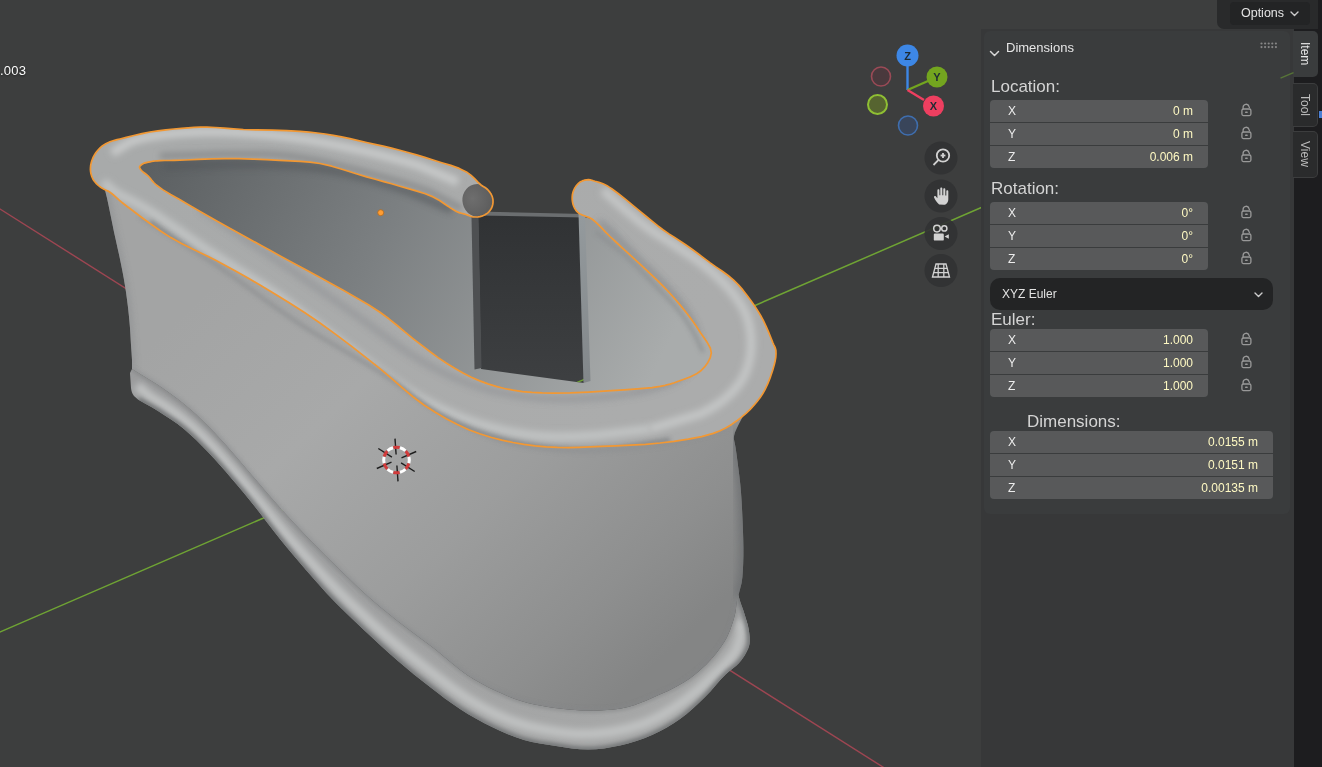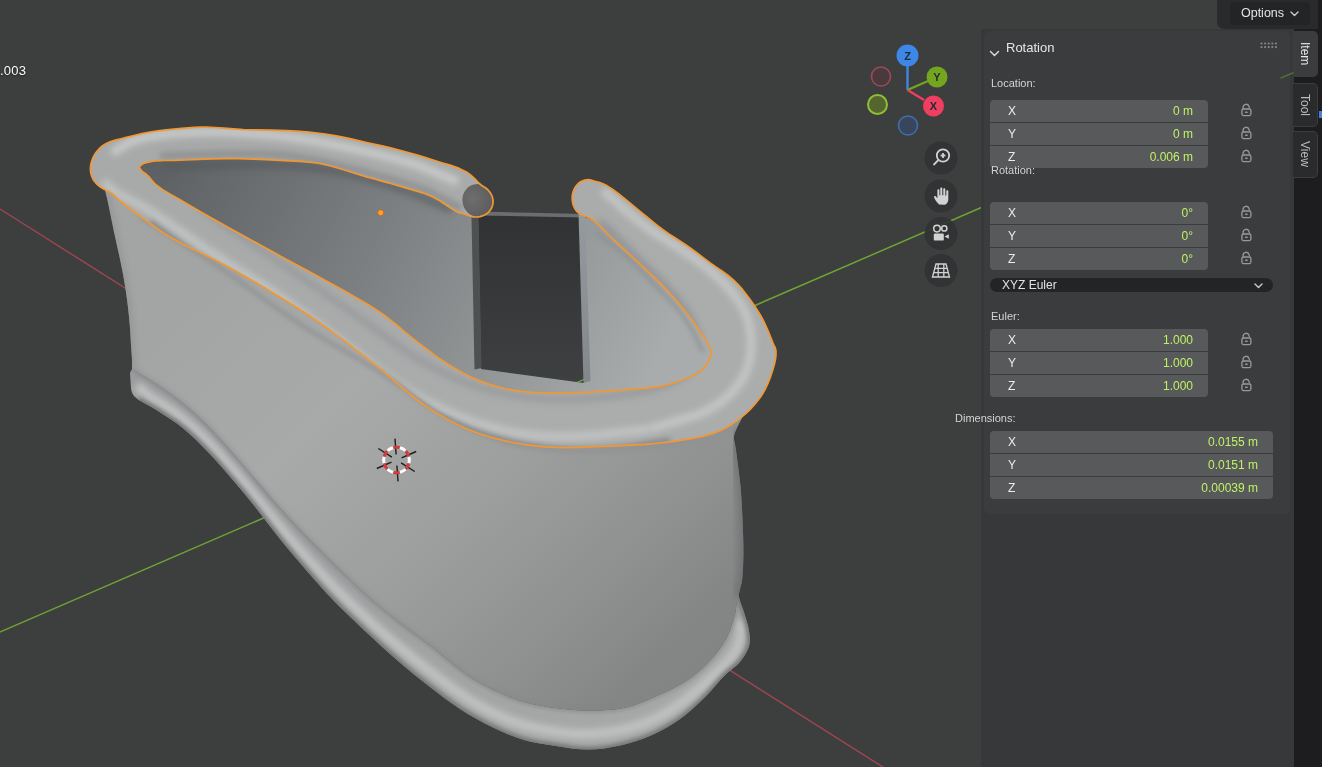--- a/index.html
+++ b/index.html
@@ -19,26 +19,26 @@
 #tabstrip-notch { left:1318px; top:0; width:4px; height:28.5px; background:#1d1d1f; }
 #blue-sliver { left:1319px; top:111px; width:3px; height:7px; background:#4a7fd4; }
 .tab { position:absolute; left:1293px; width:24.5px; border-radius:0 5px 5px 0;
   display:flex; align-items:center; justify-content:center;
   writing-mode:vertical-rl; font-size:12px; }
 .tab.active { background:#3a3c3d; color:#e9e9e9; }
 .tab.inactive { background:#2a2b2c; color:#bdbdbd; border:1px solid #3c3d3e; border-left:none; }
 #panel { left:983.5px; top:31px; width:306px; height:483px; background:#3a3c3d; border-radius:6px; }
 #panel-title { left:1006px; top:40px; color:#e6e6e6; font-size:13px; }
 #panel-chevron { left:989px; top:43px; }
-.seclabel { position:absolute; color:#d4d4d4; font-size:11px; }
+.seclabel { position:absolute; color:#d4d4d4; font-size:17px; }
 .numrow { position:absolute; background:#58595a; display:flex; align-items:center;
   justify-content:space-between; padding:0 15px 0 18px; }
 .numrow .axislab { color:#ececec; font-size:12px; }
-.numrow .axisval { color:#bef264; font-size:12px; }
-#euler-dd { left:990px; top:278px; width:283px; height:14px; background:#232425; border-radius:10px;
+.numrow .axisval { color:#fef9c3; font-size:12px; }
+#euler-dd { left:990px; top:278px; width:283px; height:32px; background:#232425; border-radius:10px;
   color:#e2e2e2; font-size:12px; display:flex; align-items:center; padding:0 10px 0 12px; }
 #euler-dd .chev { margin-left:auto; display:flex; align-items:center; margin-top:1px; }
 </style>
 </head>
 <body>
 
 <div id="stage">
 <svg width="1322" height="767" viewBox="0 0 1322 767" style="position:absolute;left:0;top:0">
 <defs>
 <linearGradient id="gOpen" x1="140" y1="150" x2="640" y2="400" gradientUnits="userSpaceOnUse">
@@ -259,21 +259,21 @@
 <div class="abs" id="blue-sliver"></div>
 
 <div class="tab active" style="top:31px;height:45.5px">Item</div>
 <div class="tab inactive" style="top:83px;height:44px">Tool</div>
 <div class="tab inactive" style="top:130.5px;height:47px">View</div>
 
 <div class="abs" id="panel"></div>
 <div class="abs" id="panel-chevron"><svg width="11" height="7" viewBox="0 0 11 7">
         <path d="M1.5 1.5 L5.5 5.5 L9.5 1.5" fill="none" stroke="#d8d8d8" stroke-width="1.5" stroke-linecap="round" stroke-linejoin="round"></path>
       </svg></div>
-<div class="abs" id="panel-title">Rotation</div>
+<div class="abs" id="panel-title">Dimensions</div>
 <svg class="abs" style="left:0;top:0;pointer-events:none" width="1322" height="60">
       <circle cx="1261.5" cy="43.5" r="1.1" fill="#878787"></circle>
 <circle cx="1265.1" cy="43.5" r="1.1" fill="#878787"></circle>
 <circle cx="1268.7" cy="43.5" r="1.1" fill="#878787"></circle>
 <circle cx="1272.3" cy="43.5" r="1.1" fill="#878787"></circle>
 <circle cx="1275.9" cy="43.5" r="1.1" fill="#878787"></circle>
 <circle cx="1261.5" cy="47.1" r="1.1" fill="#878787"></circle>
 <circle cx="1265.1" cy="47.1" r="1.1" fill="#878787"></circle>
 <circle cx="1268.7" cy="47.1" r="1.1" fill="#878787"></circle>
 <circle cx="1272.3" cy="47.1" r="1.1" fill="#878787"></circle>
@@ -286,21 +286,21 @@
 <span class="axisval">0 m</span>
 </div>
 <div class="numrow" style="left:990px;top:123px;width:218px;height:22px;border-radius:0px 0px 0px 0px">
 <span class="axislab">Y</span>
 <span class="axisval">0 m</span>
 </div>
 <div class="numrow" style="left:990px;top:146px;width:218px;height:22px;border-radius:0px 0px 4px 4px">
 <span class="axislab">Z</span>
 <span class="axisval">0.006 m</span>
 </div>
-<div class="seclabel" style="left:991px;top:164px">Rotation:</div>
+<div class="seclabel" style="left:991px;top:179px">Rotation:</div>
 <div class="numrow" style="left:990px;top:202px;width:218px;height:22px;border-radius:4px 4px 0px 0px">
 <span class="axislab">X</span>
 <span class="axisval">0°</span>
 </div>
 <div class="numrow" style="left:990px;top:225px;width:218px;height:22px;border-radius:0px 0px 0px 0px">
 <span class="axislab">Y</span>
 <span class="axisval">0°</span>
 </div>
 <div class="numrow" style="left:990px;top:248px;width:218px;height:22px;border-radius:0px 0px 4px 4px">
 <span class="axislab">Z</span>
@@ -320,32 +320,32 @@
 <span class="axisval">1.000</span>
 </div>
 <div class="numrow" style="left:990px;top:352px;width:218px;height:22px;border-radius:0px 0px 0px 0px">
 <span class="axislab">Y</span>
 <span class="axisval">1.000</span>
 </div>
 <div class="numrow" style="left:990px;top:375px;width:218px;height:22px;border-radius:0px 0px 4px 4px">
 <span class="axislab">Z</span>
 <span class="axisval">1.000</span>
 </div>
-<div class="seclabel" style="left:955px;top:412px">Dimensions:</div>
+<div class="seclabel" style="left:1027px;top:412px">Dimensions:</div>
 <div class="numrow" style="left:990px;top:431px;width:283px;height:22px;border-radius:4px 4px 0px 0px">
 <span class="axislab">X</span>
 <span class="axisval">0.0155 m</span>
 </div>
 <div class="numrow" style="left:990px;top:454px;width:283px;height:22px;border-radius:0px 0px 0px 0px">
 <span class="axislab">Y</span>
 <span class="axisval">0.0151 m</span>
 </div>
 <div class="numrow" style="left:990px;top:477px;width:283px;height:22px;border-radius:0px 0px 4px 4px">
 <span class="axislab">Z</span>
-<span class="axisval">0.00039 m</span>
+<span class="axisval">0.00135 m</span>
 </div>
 
 <svg class="abs" style="left:0;top:0;pointer-events:none" width="1322" height="767">
       <g transform="translate(1241.5,103)">
 <rect x="0.4" y="6.0" width="9.0" height="6.6" rx="1.5" fill="none" stroke="#999999" stroke-width="1.3"></rect>
 <rect x="3.6" y="8.5" width="2.6" height="1.6" rx="0.4" fill="#999999"></rect>
 <path d="M 1.6 5.8 L 1.6 4.3 A 3.0 3.0 0 0 1 7.5 3.5 L 7.9 4.6" fill="none" stroke="#999999" stroke-width="1.3" stroke-linecap="round"></path>
 </g>
 <g transform="translate(1241.5,126)">
 <rect x="0.4" y="6.0" width="9.0" height="6.6" rx="1.5" fill="none" stroke="#999999" stroke-width="1.3"></rect>

